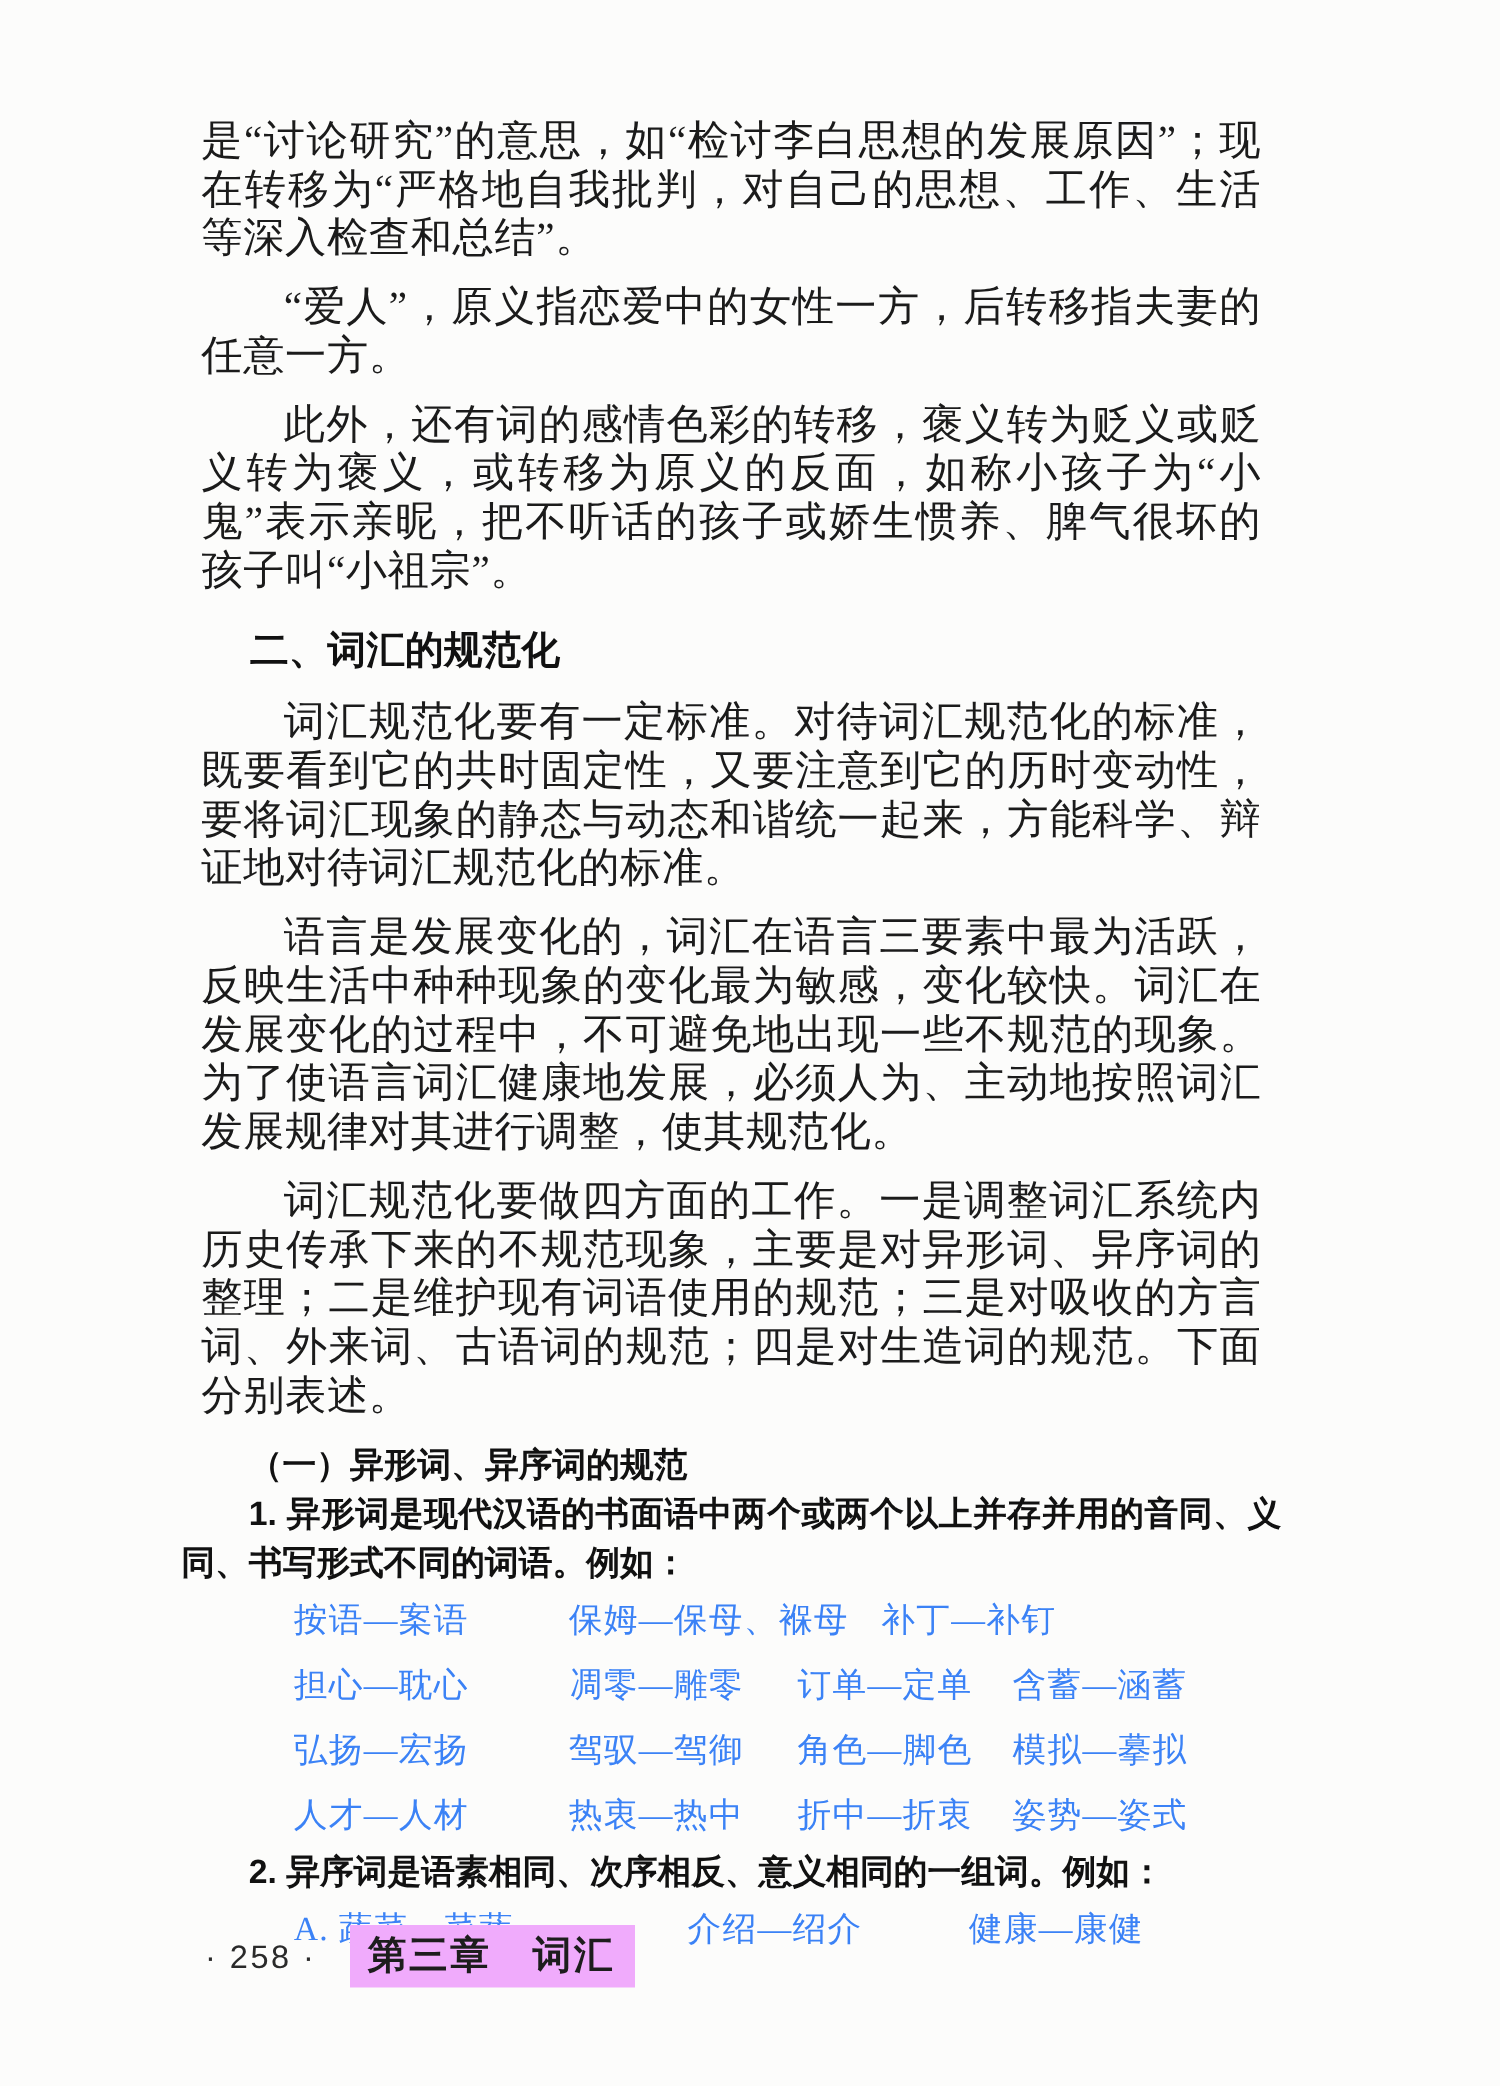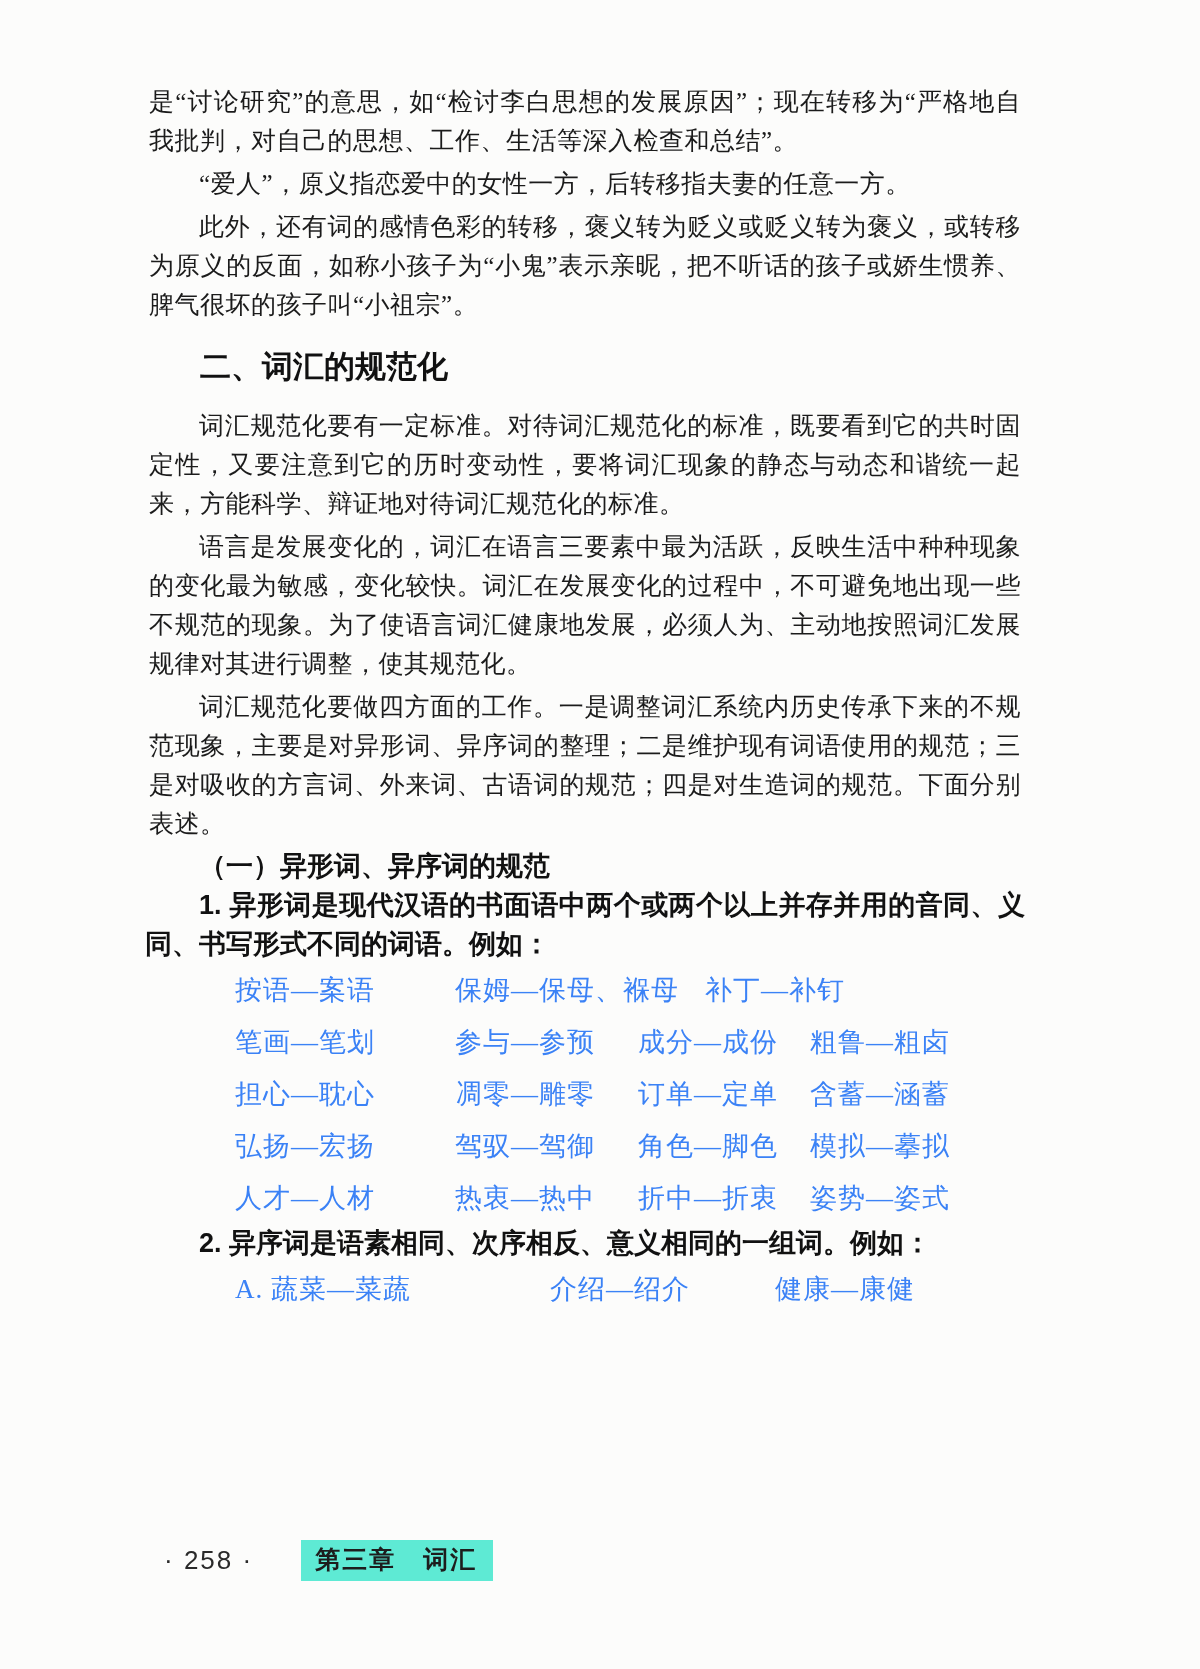--- a/index.html
+++ b/index.html
@@ -10,22 +10,22 @@
     overflow:hidden;
     color:#1b1b1b;
     font-family:"Liberation Serif","DejaVu Serif",serif;
   }
   .content {
     width:880px;
     margin-left:145px;
     padding-top:78px;
   }
   p.body {
-    margin:4px;
-    font-size:25px;
+    margin:16px;
+    font-size:33px;
     line-height:39px;
     text-align:justify;
     text-indent:2em;
     letter-spacing:0.5px;
   }
   p.body.no-indent { text-indent:0; }
   h2.section-heading {
     margin:22px 0 18px 55px;
     font-family:"Liberation Sans","DejaVu Sans",sans-serif;
     font-size:31px;
@@ -75,27 +75,27 @@
     display:flex;
     align-items:center;
     font-size:26px;
   }
   .page-number {
     color:#2a2a2a;
     letter-spacing:2px;
     font-family:"Liberation Sans","DejaVu Sans",sans-serif;
   }
   .chapter-badge {
-    margin-left:48px;
-    background:#5eead4;
+    margin-left:27px;
+    background:#f0abfc;
     color:#1d1d1d;
     padding:3px 16px 5px 14px;
     font-family:"Liberation Sans","DejaVu Sans",sans-serif;
     font-weight:bold;
-    font-size:25px;
+    font-size:31px;
     letter-spacing:2px;
   }
 </style>
 </head>
 <body>
 
 <div class="page">
   <div class="content">
 
     <p class="body no-indent">是“讨论研究”的意思，如“检讨李白思想的发展原因”；现在转移为“严格地自我批判，对自己的思想、工作、生活等深入检查和总结”。</p>
@@ -110,26 +110,20 @@
 
     <p class="sub-heading">（一）异形词、异序词的规范</p>
 
     <p class="bold-lead">1. 异形词是现代汉语的书面语中两个或两个以上并存并用的音同、义同、书写形式不同的词语。例如：</p>
 
     <div class="pairs">
       <div class="pair-row r1">
         <span class="c c1">按语—案语</span>
         <span class="c c2">保姆—保母、褓母</span>
         <span class="c c3">补丁—补钉</span>
-      </div>
-      <div class="pair-row r4">
-        <span class="c c1">笔画—笔划</span>
-        <span class="c c2">参与—参预</span>
-        <span class="c c3">成分—成份</span>
-        <span class="c c4">粗鲁—粗卤</span>
       </div>
       <div class="pair-row r4">
         <span class="c c1">担心—耽心</span>
         <span class="c c2">凋零—雕零</span>
         <span class="c c3">订单—定单</span>
         <span class="c c4">含蓄—涵蓄</span>
       </div>
       <div class="pair-row r4">
         <span class="c c1">弘扬—宏扬</span>
         <span class="c c2">驾驭—驾御</span>

